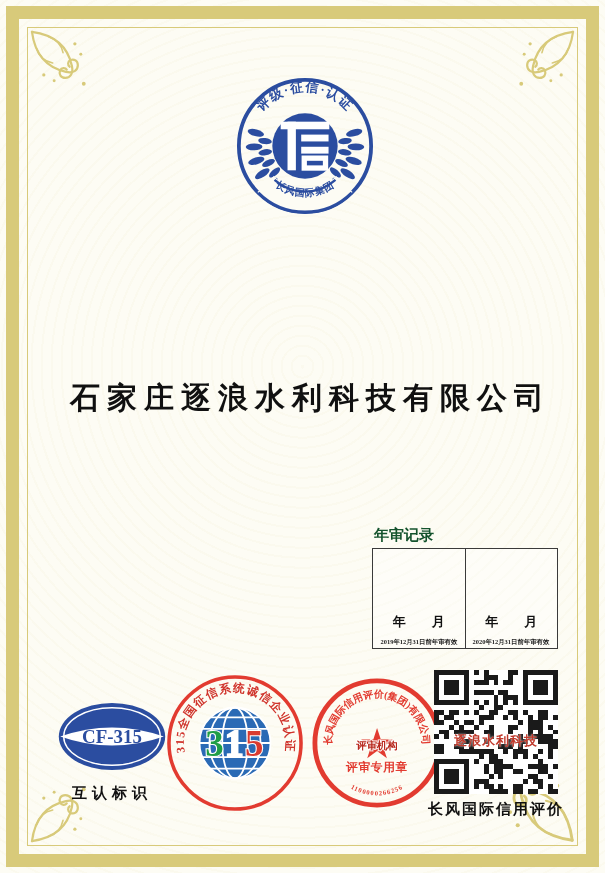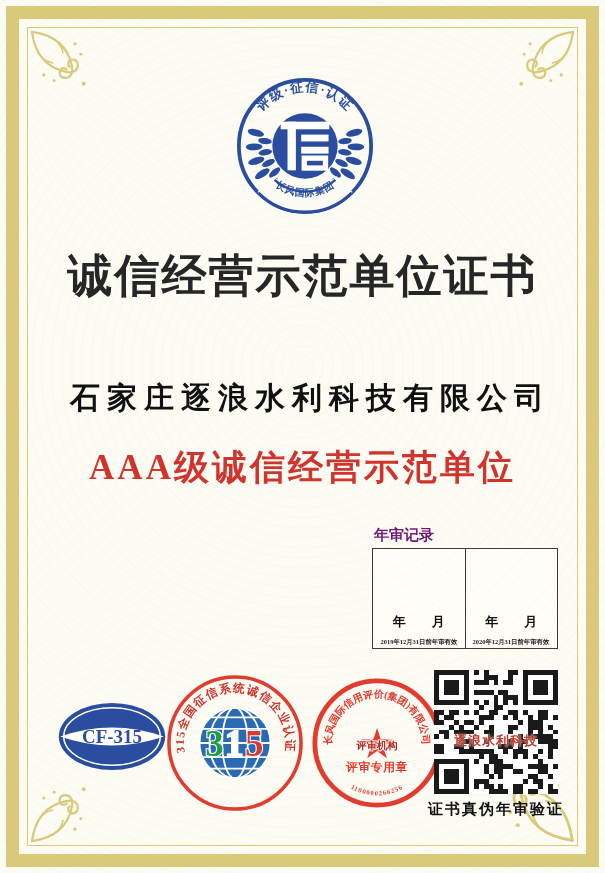--- a/index.html
+++ b/index.html
@@ -40,21 +40,21 @@
     font-family:"Liberation Serif",serif;font-size:35px;font-weight:bold;
     letter-spacing:3px;color:var(--red,#d0342c);
   }
   .details{
     position:absolute;left:67px;top:540px;
     font-family:"Liberation Serif",serif;font-size:19px;font-weight:bold;
     color:#14212e;line-height:32px;letter-spacing:.5px;
   }
   .ar-title{
     position:absolute;left:374px;top:526px;
-    font-family:"Liberation Serif",serif;font-size:15px;font-weight:bold;color:#701a75;
+    font-family:"Liberation Serif",serif;font-size:15px;font-weight:bold;color:#14532d;
   }
   .ar-table{
     position:absolute;left:372px;top:548px;width:186px;height:101px;
     border:1px solid #3a3a3a;display:flex;box-sizing:border-box;background:rgba(255,255,255,.35);
   }
   .ar-cell{position:relative;flex:1;}
   .ar-cell:first-child{border-right:1px solid #3a3a3a;}
   .ar-ym{
     position:absolute;left:0;right:0;bottom:17px;display:flex;justify-content:center;gap:26px;
     font-family:"Liberation Serif",serif;font-size:13px;font-weight:bold;color:#111;
@@ -174,23 +174,21 @@
     <circle cx="100" cy="100" r="43" fill="var(--blue,#2b4da0)"></circle>
     <g fill="#fff">
       <rect x="68" y="68" width="64" height="10"></rect>
       <rect x="77" y="68" width="11" height="64"></rect>
       <rect x="95" y="85" width="36" height="9"></rect>
       <rect x="95" y="101" width="36" height="9"></rect>
       <rect x="99" y="116" width="28" height="13" fill="none" stroke="#fff" stroke-width="7"></rect>
     </g>
   </svg>
 
-  <div class="title">诚信经营示范单位证书</div>
   <div class="company">石家庄逐浪水利科技有限公司</div>
-  <div class="award">AAA级诚信经营示范单位</div>
 
 
   <div class="ar-title">年审记录</div>
   <div class="ar-table">
     <div class="ar-cell">
       <div class="ar-ym">
         <span>年</span>
         <span>月</span>
       </div>
       <div class="ar-note">2019年12月31日前年审有效</div>
@@ -203,20 +201,21 @@
       <div class="ar-note">2020年12月31日前年审有效</div>
     </div>
   </div>
 
   <svg class="cf-oval" viewBox="0 0 160 104">
     <ellipse cx="80" cy="52" rx="76" ry="48" fill="var(--blue,#2b4da0)"></ellipse>
     <ellipse cx="80" cy="52" rx="69" ry="41" fill="none" stroke="#fff" stroke-width="2"></ellipse>
     <path d="M6,52 Q80,26 154,52 Q80,78 6,52 Z" fill="#fff"></path>
     <text x="80" y="61" text-anchor="middle" font-size="27" font-weight="bold" fill="var(--blue,#2b4da0)">CF-315</text>
   </svg>
+  <div class="cf-caption">互认标识</div>
 
   <svg class="globe" viewBox="0 0 200 200">
     <defs>
         <path id="gArc" d="M 41,141.3 A 72 72 0 1 1 159,141.3"></path>
       </defs>
     <circle cx="100" cy="100" r="93" fill="none" stroke="var(--seal-red,#e23b30)" stroke-width="5"></circle>
     <text text-anchor="middle" font-size="16.5" font-weight="bold" letter-spacing="2" fill="var(--red,#d0342c)">
       <textPath href="#gArc" startOffset="50%">315全国征信系统诚信企业认证</textPath>
     </text>
     <circle cx="100" cy="100" r="50" fill="var(--globe-blue,#2a6ab5)"></circle>
@@ -873,14 +872,14 @@
       <i class="on"></i>
       <i></i>
       <i class="on"></i>
       <i class="on"></i>
       <i></i>
       <i></i>
       <i class="on"></i>
       <i class="on"></i>
     </div>
   <div class="qr-overlay">逐浪水利科技</div>
-  <div class="qr-caption">证书真伪年审验证</div>
+  <div class="qr-caption">长风国际信用评价</div>
 </div>
 
 </body></html>

